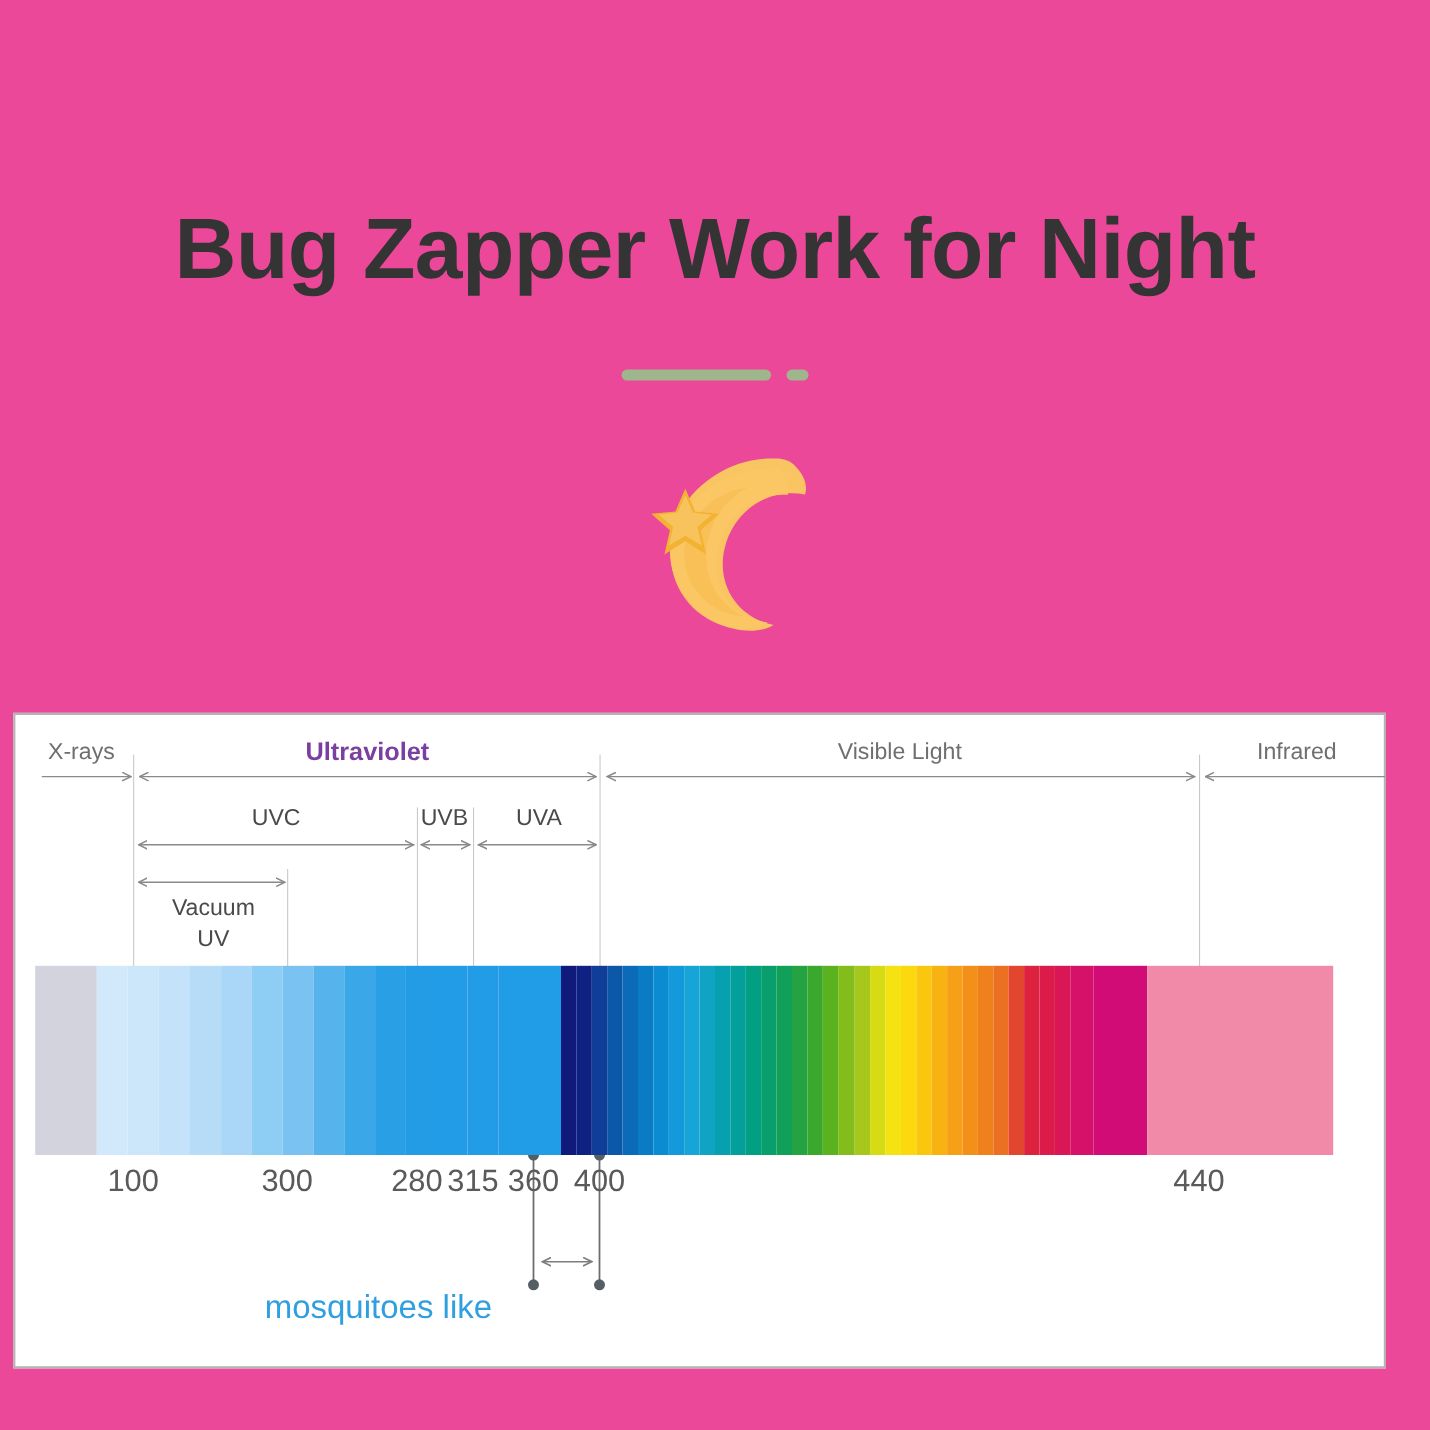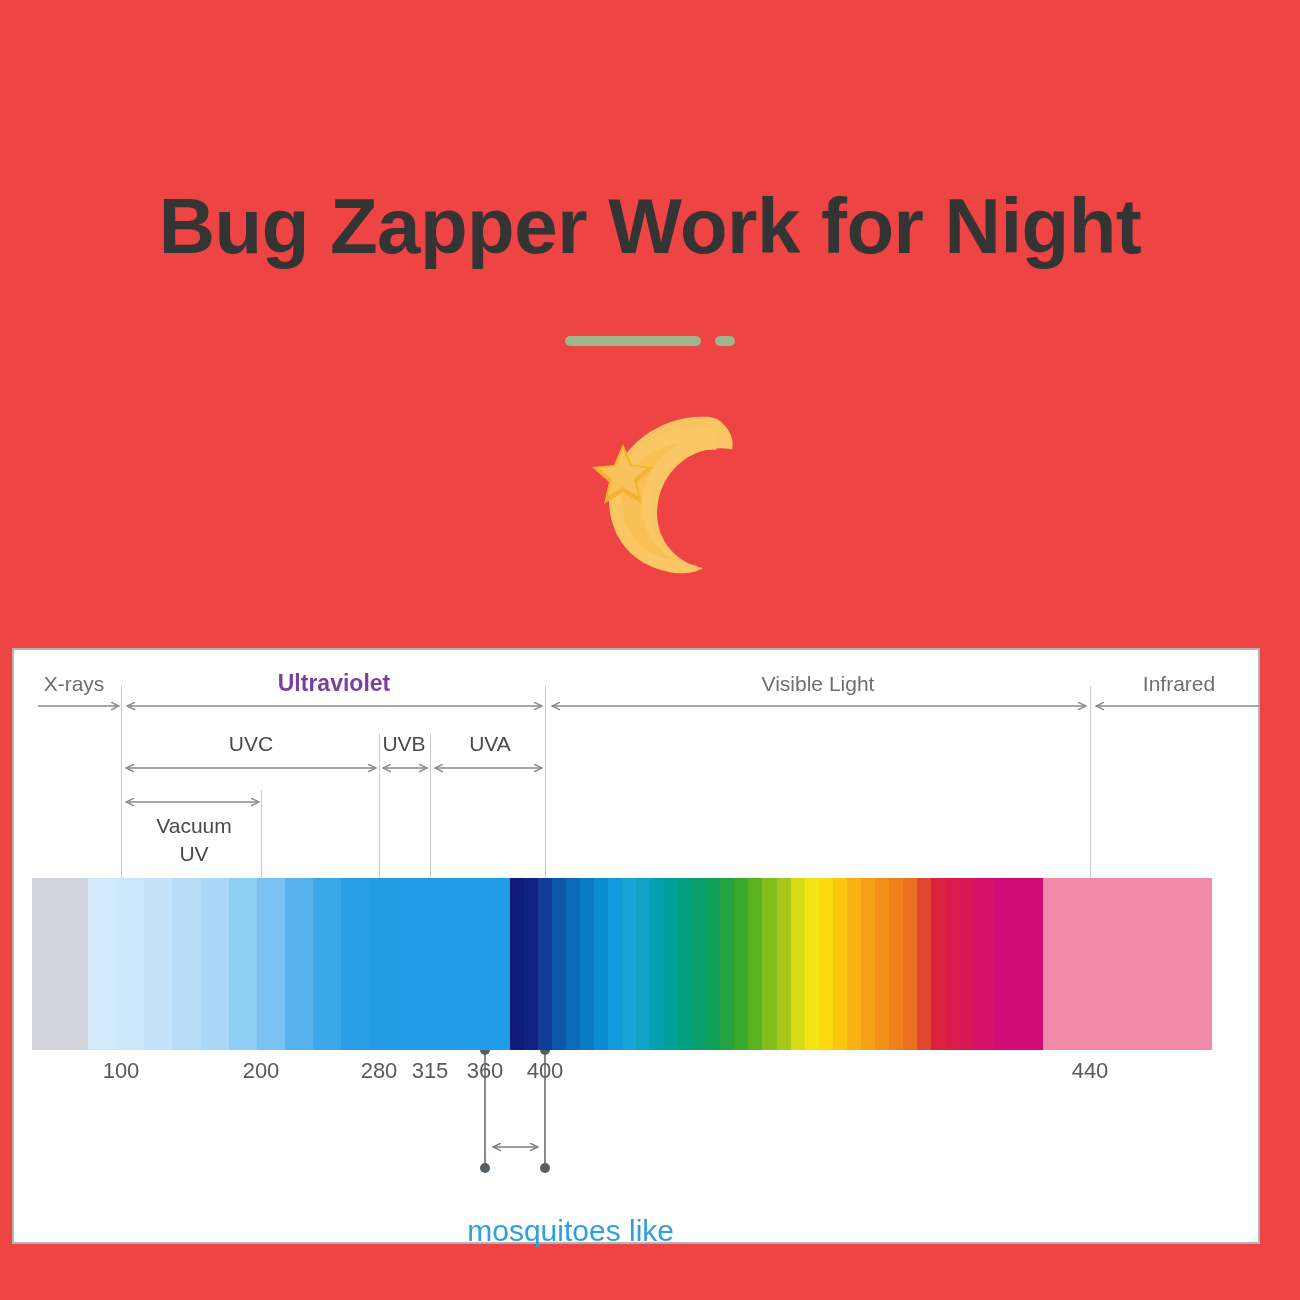--- a/index.html
+++ b/index.html
@@ -9,21 +9,21 @@
     height: 1300px;
     background: #ffffff;
     font-family: "Liberation Sans", sans-serif;
     overflow: hidden;
   }
 
   .page {
     position: relative;
     width: 1300px;
     height: 1300px;
-    background: #ef4444;
+    background: #ec4899;
   }
 
   
   .header {
     position: absolute;
     top: 186px;
     left: 0;
     width: 1300px;
     text-align: center;
   }
@@ -129,45 +129,45 @@
     width: 1180px;
     height: 172px;
     display: flex;
   }
   .spectrum .seg { height: 100%; }
 
   
   .tick {
     position: absolute;
     top: 408px;
-    font-size: 22px;
+    font-size: 28px;
     color: #5a5a5a;
     transform: translateX(-50%);
     white-space: nowrap;
     font-family: "Liberation Sans", sans-serif;
   }
 
   .axis-name {
     position: absolute;
     top: 404px;
     left: 1108px;
     width: 150px;
     font-size: 22px;
     color: #5a5a5a;
     text-align: center;
     line-height: 1.25;
     font-family: "Liberation Sans", sans-serif;
   }
 
   .mosquito-label {
     position: absolute;
-    top: 564px;
+    top: 522px;
     left: 0;
     width: 660px;
-    text-align: right;
+    text-align: center;
     font-size: 30px;
     color: #2f9fe0;
     font-family: "Liberation Sans", sans-serif;
     white-space: nowrap;
   }
 </style>
 </head>
 <body>
 
 <div class="page">
@@ -305,21 +305,21 @@
           <div class="seg" style="flex: 0.0119048 0 0px; background: rgb(226, 70, 46);"></div>
           <div class="seg" style="flex: 0.0119048 0 0px; background: rgb(221, 34, 64);"></div>
           <div class="seg" style="flex: 0.0119048 0 0px; background: rgb(219, 28, 74);"></div>
           <div class="seg" style="flex: 0.0119048 0 0px; background: rgb(217, 23, 86);"></div>
           <div class="seg" style="flex: 0.0178571 0 0px; background: rgb(214, 17, 106);"></div>
           <div class="seg" style="flex: 0.0416667 0 0px; background: rgb(210, 12, 118);"></div>
           <div class="seg" style="flex: 0.142857 0 0px; background: rgb(240, 138, 168);"></div>
         </div>
 
       <div class="tick" style="left:107px;">100</div>
-      <div class="tick" style="left:247px;">200</div>
+      <div class="tick" style="left:247px;">300</div>
       <div class="tick" style="left:365px;">280</div>
       <div class="tick" style="left:416px;">315</div>
       <div class="tick" style="left:471px;">360</div>
       <div class="tick" style="left:531px;">400</div>
       <div class="tick" style="left:1076px;">440</div>
 
 
       <div class="mosquito-label">mosquitoes like</div>
 
     </div>

